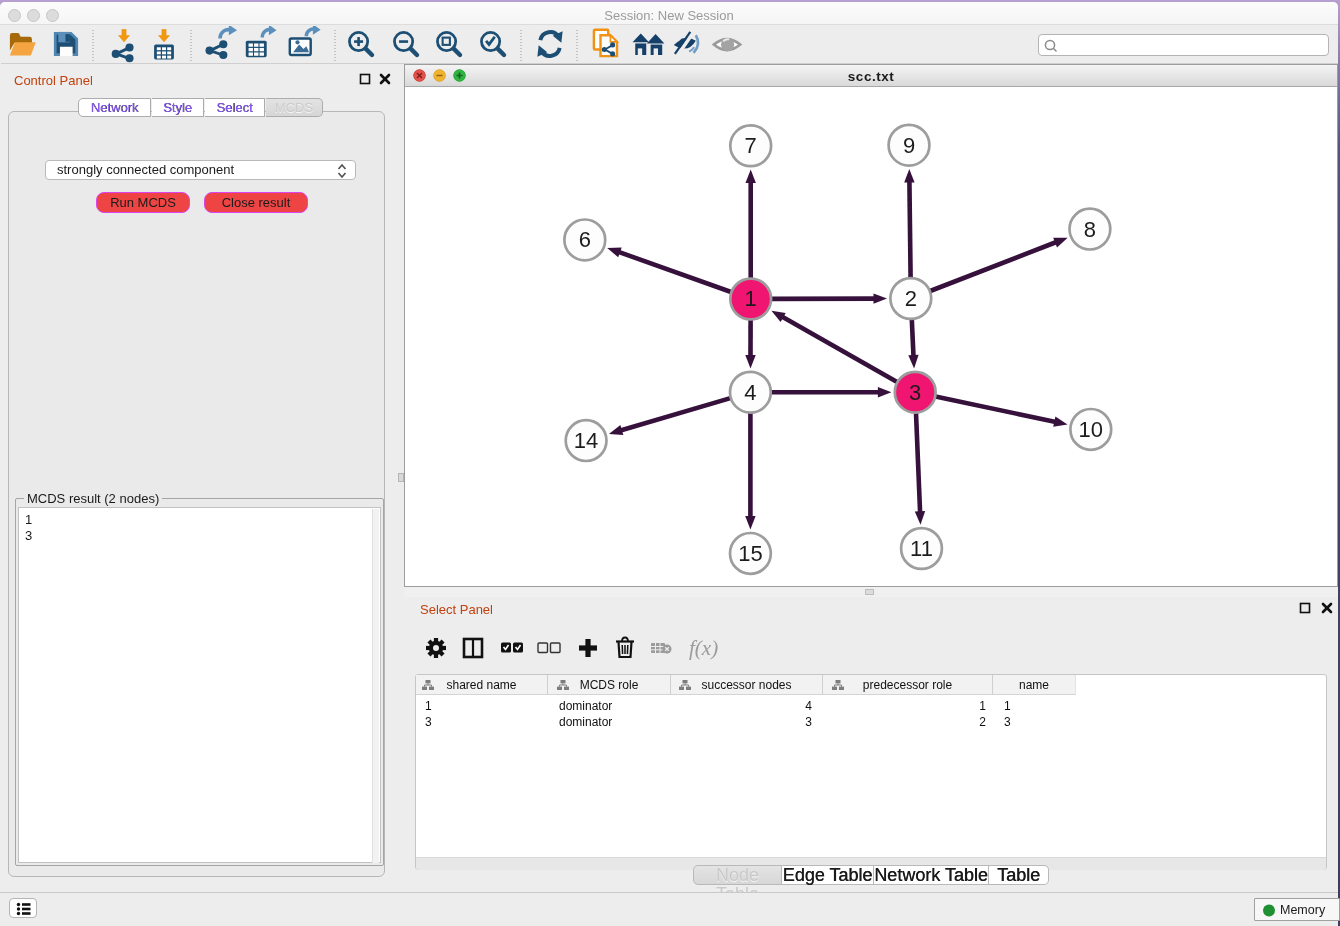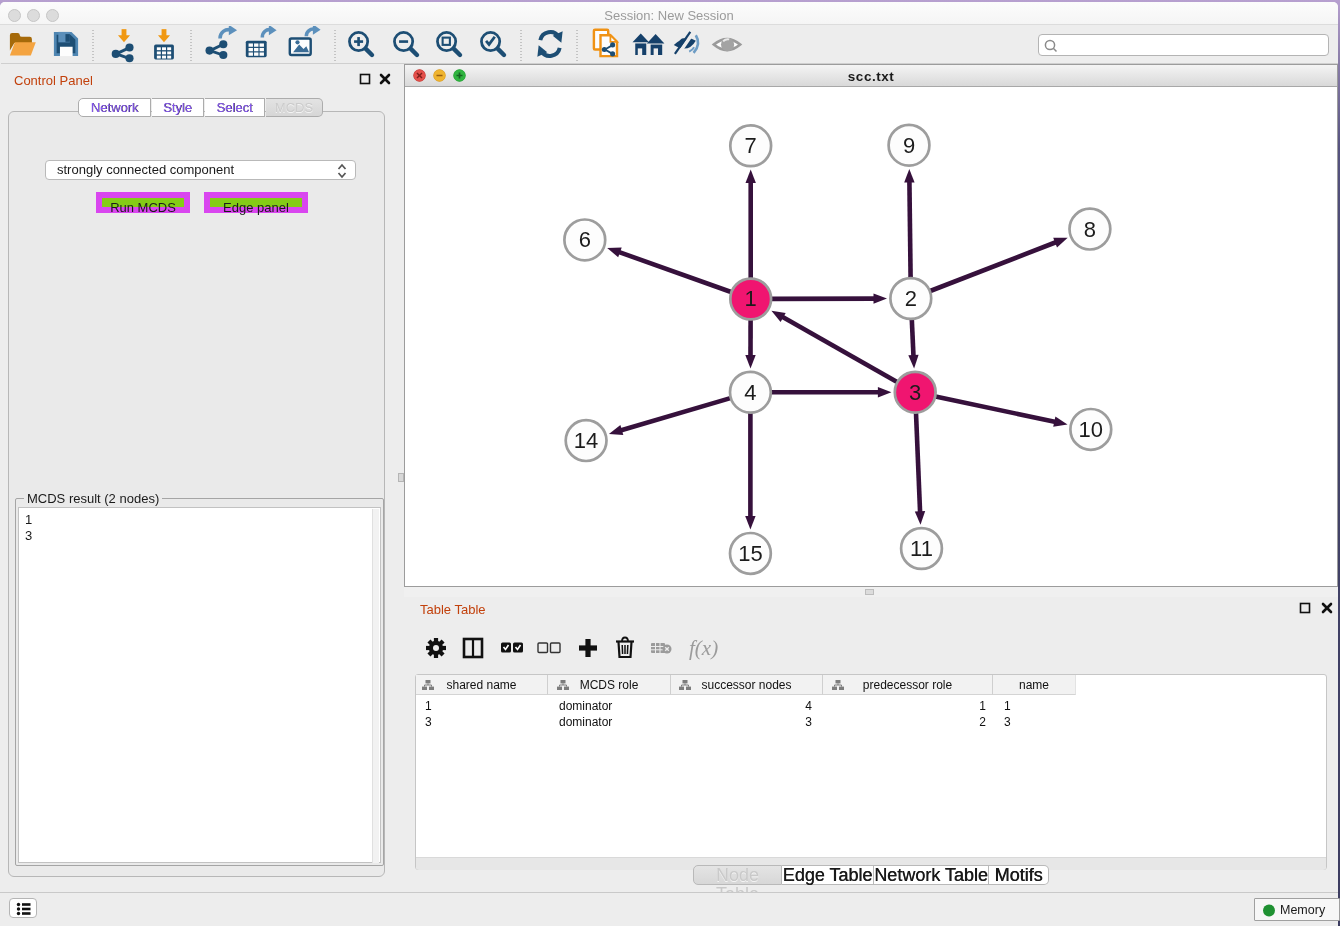--- a/index.html
+++ b/index.html
@@ -9,21 +9,21 @@
 .tl{position:absolute;width:13px;height:13px;border-radius:50%;top:7px;background:#dcdcdc;border:1px solid #c6c6c6}
 #wtitle{position:absolute;top:6px;left:0;width:100%;text-align:center;color:#9b9b9b;font-size:13px}
 #toolbar{position:absolute;left:1px;top:26px;width:1337px;height:38px;background:#ededed;border-bottom:1px solid #cfcfcf}
 #search{position:absolute;left:1037px;top:8px;width:291px;height:22px;background:#fff;border:1px solid #b4b4b4;border-radius:4px}
 #leftpanel{position:absolute;left:1px;top:64px;width:390px;height:829px;background:#ededed}
 .paneltitle{position:absolute;font-size:13px;color:#c2410c}
 #tabpane{position:absolute;left:7px;top:47px;width:377px;height:766px;border:1px solid #b7b7b7;border-radius:6px;background:#eaeaea}
 .tab{position:absolute;top:34px;height:19px;background:#fff;border:1px solid #acacac;font-size:13px;text-align:center;line-height:18px;color:#8b5cf6;text-shadow:0.4px 0 0 #1c1c1c}
 #optlabel{position:absolute;left:0px;top:74px;width:394px;text-align:center;font-size:13px}
 #selectbox{position:absolute;left:44px;top:96px;width:311px;height:20px;background:#fff;border:1px solid #b9b9b9;border-radius:4px;font-size:13px;line-height:18px;padding-left:11px}
-.btn{position:absolute;height:21px;background:#84cc16;border:6px solid #d946ef;border-radius:0;font-size:13px;text-align:center;line-height:19px;color:#1c1c1c}
+.btn{position:absolute;height:21px;background:#ef4444;border:1px solid #d946ef;border-radius:8px;font-size:13px;text-align:center;line-height:19px;color:#1c1c1c}
 #fieldset{position:absolute;left:14px;top:434px;width:369px;height:368px;border:1px solid #a5a5a5;border-radius:2px}
 #legend{position:absolute;left:8px;top:-8px;background:#eaeaea;padding:0 3px;font-size:13px}
 #resultarea{position:absolute;left:2px;top:8px;width:363px;height:356px;background:#fff;border:1px solid #c2c2c2}
 #resultsb{position:absolute;right:1px;top:1px;width:7px;height:354px;background:#f2f2f2;border-left:1px solid #e0e0e0}
 #vsplit{position:absolute;left:391px;top:64px;width:13px;height:829px;background:#ededed}
 #vhandle{position:absolute;left:7px;top:409px;width:6px;height:9px;background:#d8d8d8;border:1px solid #b5b5b5}
 #netframe{position:absolute;left:404px;top:64px;width:934px;height:523px;border:1px solid #9c9c9c;background:#fff}
 #nettitle{position:absolute;left:0;top:0;width:932px;height:22px;background:linear-gradient(#f4f4f4,#d9d9d9);border-bottom:1px solid #a8a8a8}
 .mac{position:absolute;top:4px;width:13px;height:13px;border-radius:50%}
 #netcanvas{position:absolute;left:0;top:23px;width:932px;height:498px;background:#fff}
@@ -225,21 +225,21 @@
 <div class="tab" style="left:151px;width:52px;border-left:none">Style</div>
 <div class="tab" style="left:204px;width:60px;border-left:none">Select</div>
 <div class="tab" style="left:265px;width:57px;border-left:none;border-radius:0 5px 5px 0;background:linear-gradient(#e3e3e3,#d6d6d6);color:#cbcbcb;text-shadow:0 1px 0 #f4f4f4">MCDS</div>
 <div id="selectbox">strongly connected component
 <svg width="12" height="16" style="position:absolute;right:7px;top:2px">
         <path d="M2.5,6 L6,2 L9.5,6" fill="none" stroke="#555" stroke-width="1.7"></path>
         <path d="M2.5,10 L6,14 L9.5,10" fill="none" stroke="#555" stroke-width="1.7"></path>
       </svg>
 </div>
 <div class="btn" style="left:95px;top:128px;width:94px">Run MCDS</div>
-<div class="btn" style="left:203px;top:128px;width:104px">Edge panel</div>
+<div class="btn" style="left:203px;top:128px;width:104px">Close result</div>
 <div id="fieldset">
 <div id="legend">MCDS result (2 nodes)</div>
 <div id="resultarea">
         <div style="padding:4px 0 0 6px;font-size:13px;line-height:16px">1<br>3</div>
         <div id="resultsb"></div>
       </div>
 </div>
 </div>
 <div id="vsplit">
     <div id="vhandle"></div>
@@ -318,21 +318,21 @@
 <text x="516.5" y="467.9" font-size="22" fill="#1c1c1c" text-anchor="middle">11</text>
 <text x="181.1" y="360.0" font-size="22" fill="#1c1c1c" text-anchor="middle">14</text>
 <text x="345.4" y="472.8" font-size="22" fill="#1c1c1c" text-anchor="middle">15</text>
 </svg>
 </div>
 </div>
 <div id="hsplit">
     <div id="hhandle"></div>
   </div>
 <div id="tablepanel">
-<div class="paneltitle" style="left:16px;top:5px">Table Table</div>
+<div class="paneltitle" style="left:16px;top:5px">Select Panel</div>
 <svg class="abs" style="left:895px;top:5px" width="36" height="13">
 <rect x="1.5" y="1.5" width="9" height="9" fill="none" stroke="#111" stroke-width="1.6"></rect>
 <g stroke="#111" stroke-width="2.6" stroke-linecap="round">
         <line x1="24" y1="2" x2="32" y2="10"></line>
         <line x1="32" y1="2" x2="24" y2="10"></line>
       </g>
 </svg>
 <svg class="abs" style="left:0;top:28px" width="934" height="46">
 
 <g transform="translate(32,23)" fill="#111">
@@ -456,21 +456,21 @@
 <div class="td" style="left:9px;top:39px">3</div>
 <div class="td" style="left:143px;top:39px">dominator</div>
 <div class="td" style="left:296px;top:39px;width:100px;text-align:right">3</div>
 <div class="td" style="left:470px;top:39px;width:100px;text-align:right">2</div>
 <div class="td" style="left:588px;top:39px">3</div>
 <div id="tfoot"></div>
 </div>
 <div class="btab" style="left:289px;width:89px;border-radius:5px 0 0 5px;background:linear-gradient(#e4e4e4,#d7d7d7);color:#c9c9c9;text-shadow:0 1px 0 #f5f5f5">Node Table</div>
 <div class="btab" style="left:378px;width:92px;border-left:none">Edge Table</div>
 <div class="btab" style="left:470px;width:115px;border-left:none">Network Table</div>
-<div class="btab" style="left:585px;width:60px;border-left:none;border-radius:0 5px 5px 0">Motifs</div>
+<div class="btab" style="left:585px;width:60px;border-left:none;border-radius:0 5px 5px 0">Table</div>
 </div>
 <div id="statusbar">
 <div class="sbtn" style="left:9px;top:5px;width:28px;height:20px">
 <svg width="28" height="20">
         <g fill="#111">
           <circle cx="8.5" cy="5.5" r="1.7"></circle>
           <circle cx="8.5" cy="10" r="1.7"></circle>
           <circle cx="8.5" cy="14.5" r="1.7"></circle>
           <rect x="12" y="4.2" width="8.5" height="2.6"></rect>
           <rect x="12" y="8.7" width="8.5" height="2.6"></rect>

